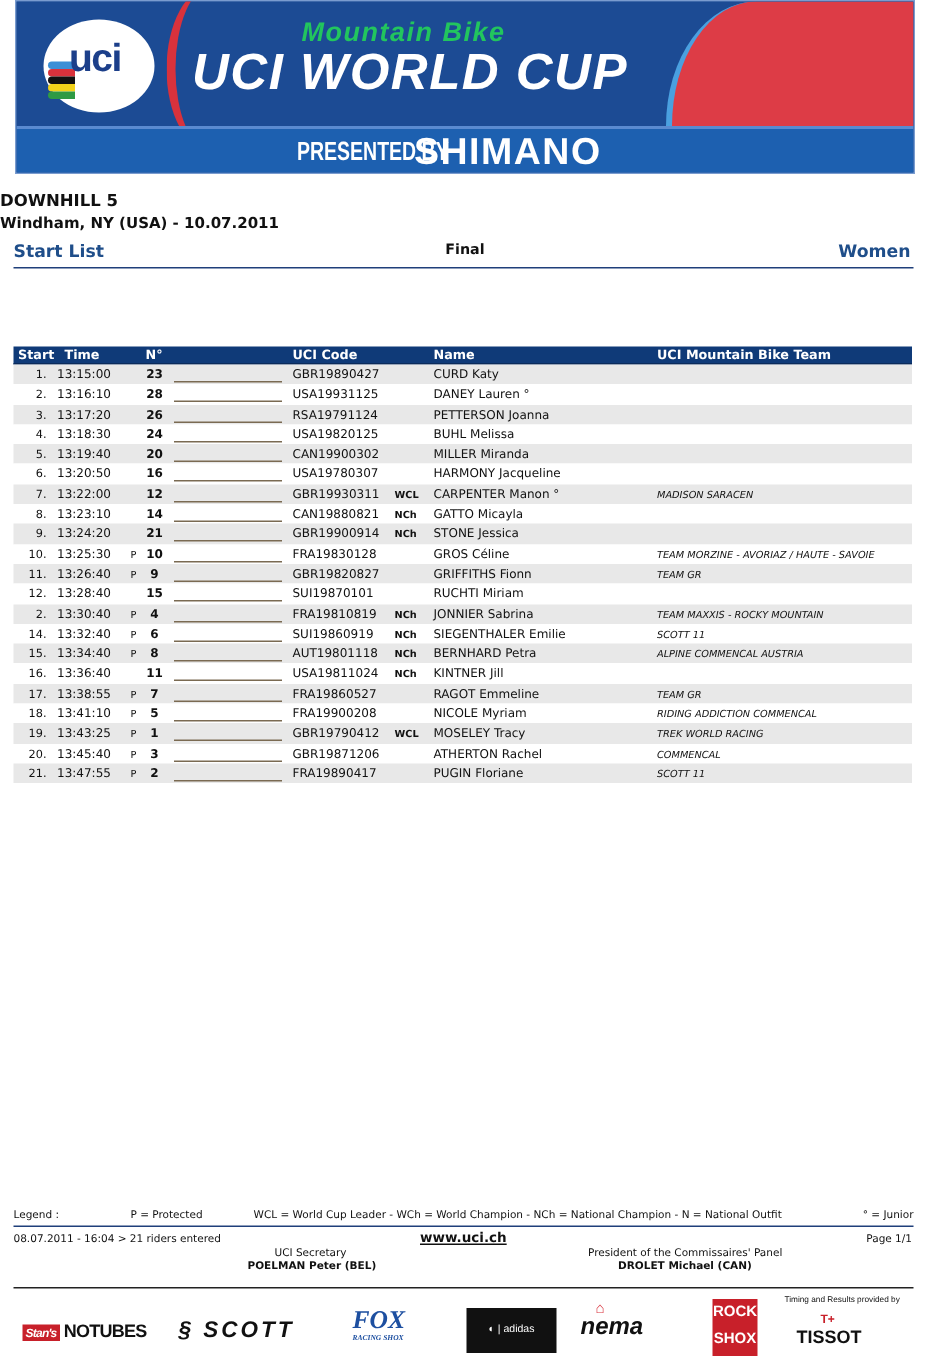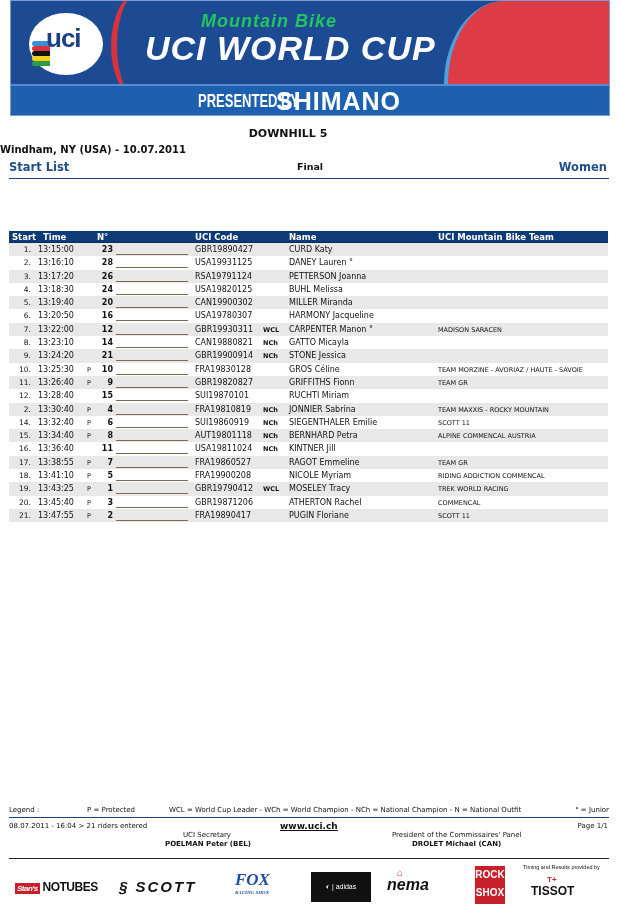--- a/index.html
+++ b/index.html
@@ -10,50 +10,50 @@
   .banner { position: absolute; left: 10px; top: 0; width: 600px; height: 116px; background: #1b4a95; overflow: hidden; border: 1px solid #7a9ccf; }
   .banner .top { position: absolute; left: 0; top: 0; width: 100%; height: 83px; background: #1c4b94; }
   .banner .bottom { position: absolute; left: 0; top: 83px; width: 100%; height: 33px; background: #1d60b0; border-top: 2px solid #5a8ad0; }
   .banner .red { position: absolute; right: 0; top: 0; width: 165px; height: 83px; background: #dd3c46; border-top-left-radius: 60px 83px; border-left: 4px solid #4aa0e0; }
   .banner .arc { position: absolute; left: 100px; top: -10px; width: 60px; height: 110px; border-left: 6px solid #d8323c; border-radius: 50% 0 0 50%; }
   .uci-logo { position: absolute; left: 18px; top: 12px; width: 74px; height: 62px; background: #fff; border-radius: 50%; }
   .uci-logo .txt { position: absolute; left: 17px; top: 10px; font: bold 26px "Liberation Sans", sans-serif; color: #1c3f8a; letter-spacing: -1px; }
   .uci-logo .stripes { position: absolute; left: 3px; top: 28px; width: 18px; height: 28px; }
   .uci-logo .stripes span { display: block; height: 5px; border-radius: 3px 0 0 3px; }
   .mb-title { position: absolute; left: 190px; top: 10px; font: italic bold 18px "Liberation Sans", sans-serif; color: #22c55e; letter-spacing: 1px; }
-  .wc-title { position: absolute; left: 117px; top: 28px; font: italic bold 34px "Liberation Sans", sans-serif; color: #fff; letter-spacing: 1px; margin-left: 17px; }
+  .wc-title { position: absolute; left: 117px; top: 28px; font: italic bold 34px "Liberation Sans", sans-serif; color: #fff; letter-spacing: 1px; }
   .city { position: absolute; right: 20px; top: 32px; font: bold 21px "Liberation Sans", sans-serif; color: #fff; }
   .presented { position: absolute; left: 187px; top: 92px; font: bold 13px "Liberation Sans", sans-serif; color: #fff; letter-spacing: 0; transform: scaleY(1.35); }
   .shimano { position: absolute; left: 265px; top: 86px; font: bold 25px "Liberation Sans", sans-serif; color: #fff; letter-spacing: 1px; }
 
   
-  .event { position: absolute; left: 0; width: 576px; text-align: center; top: 127px; font: bold 11px "DejaVu Sans", sans-serif; }
+  .event { position: absolute; left: 0; width: 576px; text-align: left; top: 127px; font: bold 11px "DejaVu Sans", sans-serif; }
   .venue { position: absolute; left: 0; width: 620px; top: 144px; font: bold 10px "DejaVu Sans", sans-serif; }
   .startlist { position: absolute; left: 9px; top: 160px; font: bold 11.5px "DejaVu Sans", sans-serif; color: #1f4e8a; }
   .final { position: absolute; left: 0; width: 620px; text-align: center; top: 161px; font: bold 9.5px "DejaVu Sans", sans-serif; }
   .category { position: absolute; right: 13px; top: 160px; font: bold 11.5px "DejaVu Sans", sans-serif; color: #1f4e8a; }
   .rule { position: absolute; left: 9px; width: 600px; height: 1px; background: #1f3f7a; }
 
   
   .tbl { position: absolute; left: 9px; top: 187px; width: 599px; margin-top: 44px; }
   .thead { height: 12px; background: #0f3a78; color: #fff; font: bold 8.5px "DejaVu Sans", sans-serif; position: relative; border-bottom: 1px solid #0a2a5a; }
   .thead span { position: absolute; top: 1px; }
   .row { height: 13.3px; position: relative; font: 8px "DejaVu Sans", sans-serif; }
   .row:nth-child(odd) { background: #e8e8e8; }
   .row:nth-child(even) { background: #ffffff; }
   .row span { position: absolute; top: 2px; white-space: nowrap; }
   .c-rank { left: 4px; width: 18px; text-align: right; font-size: 7.5px; }
   .c-time { left: 29px; }
   .c-prot { left: 78px; font-size: 6.5px; top: 3px !important; }
-  .c-bib { left: 84px; width: 20px; text-align: right; font-weight: bold; }
+  .c-bib { left: 84px; width: 20px; text-align: center; font-weight: bold; }
   .c-line { left: 107px; width: 72px; height: 1px; top: 11px !important; background: #7a6a52; }
   .c-code { left: 186px; }
   .c-status { left: 254px; font-size: 6.5px; font-weight: bold; top: 3px !important; }
   .c-name { left: 280px; }
-  .c-team { left: 429px; font-size: 6.5px; top: 3px !important; }
+  .c-team { left: 429px; font-size: 6.5px; top: 3px !important; font-style: italic; }
 
   
   .legend { position: absolute; left: 9px; top: 806px; width: 600px; font: 7px "DejaVu Sans", sans-serif; }
   .legend span { position: absolute; top: 0; white-space: nowrap; }
   .foot { position: absolute; font: 7px "DejaVu Sans", sans-serif; white-space: nowrap; }
   .foot.b { font-weight: bold; }
   .url { font: bold 9px "DejaVu Sans", sans-serif; text-decoration: underline; }
 
   .sponsors { position: absolute; left: 9px; top: 860px; width: 600px; height: 50px; }
   .sp { position: absolute; white-space: nowrap; }

